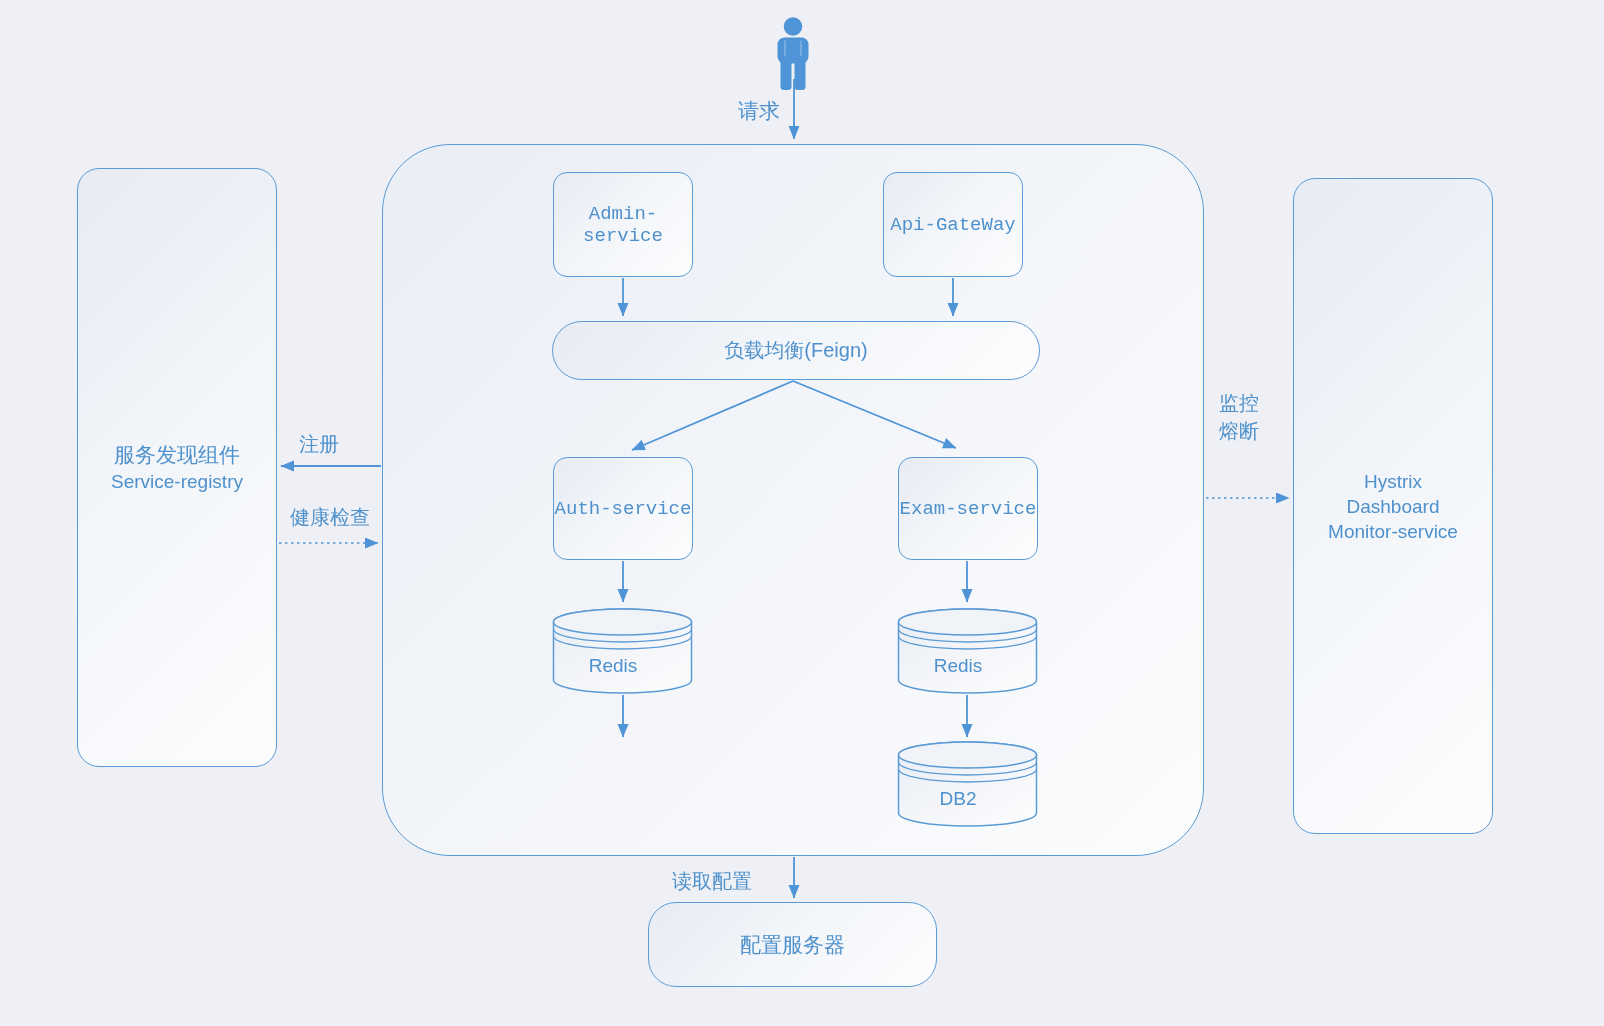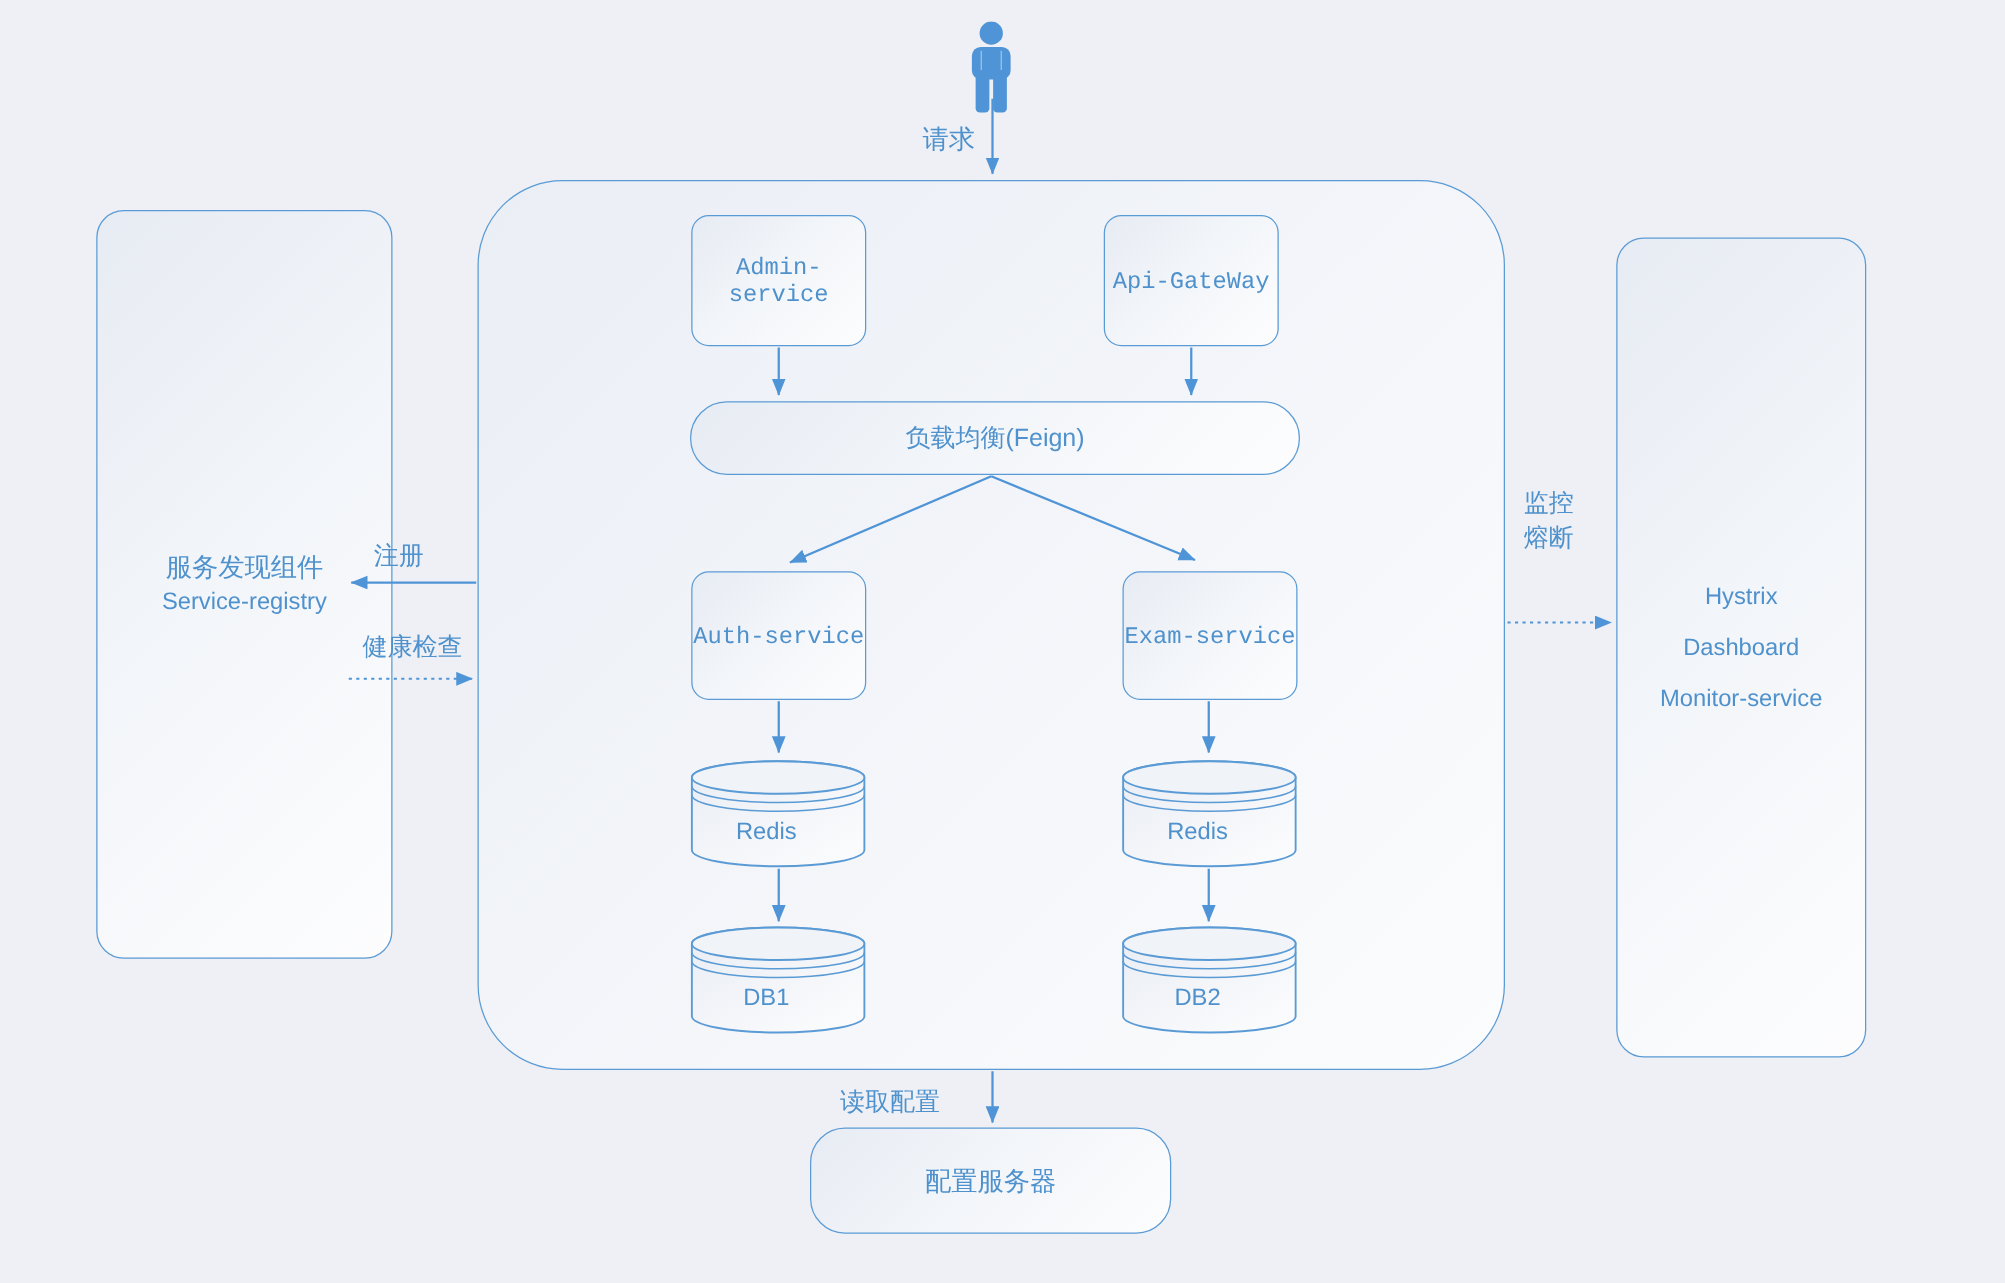--- a/index.html
+++ b/index.html
@@ -22,22 +22,22 @@
     color:#4e91cc;
     display:flex;align-items:center;justify-content:center;
     text-align:center;
   }
   .container-box{
     left:382px;top:144px;width:822px;height:712px;
     border-radius:68px;
     background:linear-gradient(135deg,#eaeef5 0%,#f4f6fa 55%,#fbfcfd 100%);
   }
   .side-box{border-radius:22px;flex-direction:column;}
-  .side-box.left{left:77px;top:168px;width:237px;height:599px;}
-  .side-box.right{left:1293px;top:190px;width:200px;height:656px;gap:16px;}
+  .side-box.left{left:77px;top:168px;width:200px;height:599px;}
+  .side-box.right{left:1293px;top:178px;width:200px;height:656px;}
   .side-box .cjk-line{font-size:21px;line-height:28px;}
   .side-box .lat-line{font-size:19px;line-height:25px;}
   .node{border-radius:14px;font-size:19px;font-family:Liberation Mono, monospace;}
   .node.admin{left:553px;top:172px;width:140px;height:105px;}
   .node.api{left:883px;top:172px;width:140px;height:105px;}
   .node.auth{left:553px;top:457px;width:140px;height:103px;}
   .node.exam{left:898px;top:457px;width:140px;height:103px;}
   .pill{
     left:552px;top:321px;width:488px;height:59px;
     border-radius:30px;font-size:20px;
@@ -122,29 +122,20 @@
   </div>
   <div class="cylinder redis2">
     <svg viewBox="0 0 141 88" width="141" height="88">
       <path class="cyl-body" d="M1.5,15 A69,13 0 0 1 139.5,15 L139.5,73 A69,13 0 0 1 1.5,73 Z"></path>
       <ellipse class="cyl-rim" cx="70.5" cy="15" rx="69" ry="13"></ellipse>
       <path class="cyl-line" d="M1.5,22 A69,13 0 0 0 139.5,22"></path>
       <path class="cyl-line" d="M1.5,29 A69,13 0 0 0 139.5,29"></path>
     </svg>
     <span class="cyl-label">Redis</span>
   </div>
-  <div class="cylinder db1">
-    <svg viewBox="0 0 141 88" width="141" height="88">
-      <path class="cyl-body" d="M1.5,15 A69,13 0 0 1 139.5,15 L139.5,73 A69,13 0 0 1 1.5,73 Z"></path>
-      <ellipse class="cyl-rim" cx="70.5" cy="15" rx="69" ry="13"></ellipse>
-      <path class="cyl-line" d="M1.5,22 A69,13 0 0 0 139.5,22"></path>
-      <path class="cyl-line" d="M1.5,29 A69,13 0 0 0 139.5,29"></path>
-    </svg>
-    <span class="cyl-label">DB1</span>
-  </div>
   <div class="cylinder db2">
     <svg viewBox="0 0 141 88" width="141" height="88">
       <path class="cyl-body" d="M1.5,15 A69,13 0 0 1 139.5,15 L139.5,73 A69,13 0 0 1 1.5,73 Z"></path>
       <ellipse class="cyl-rim" cx="70.5" cy="15" rx="69" ry="13"></ellipse>
       <path class="cyl-line" d="M1.5,22 A69,13 0 0 0 139.5,22"></path>
       <path class="cyl-line" d="M1.5,29 A69,13 0 0 0 139.5,29"></path>
     </svg>
     <span class="cyl-label">DB2</span>
   </div>
 

